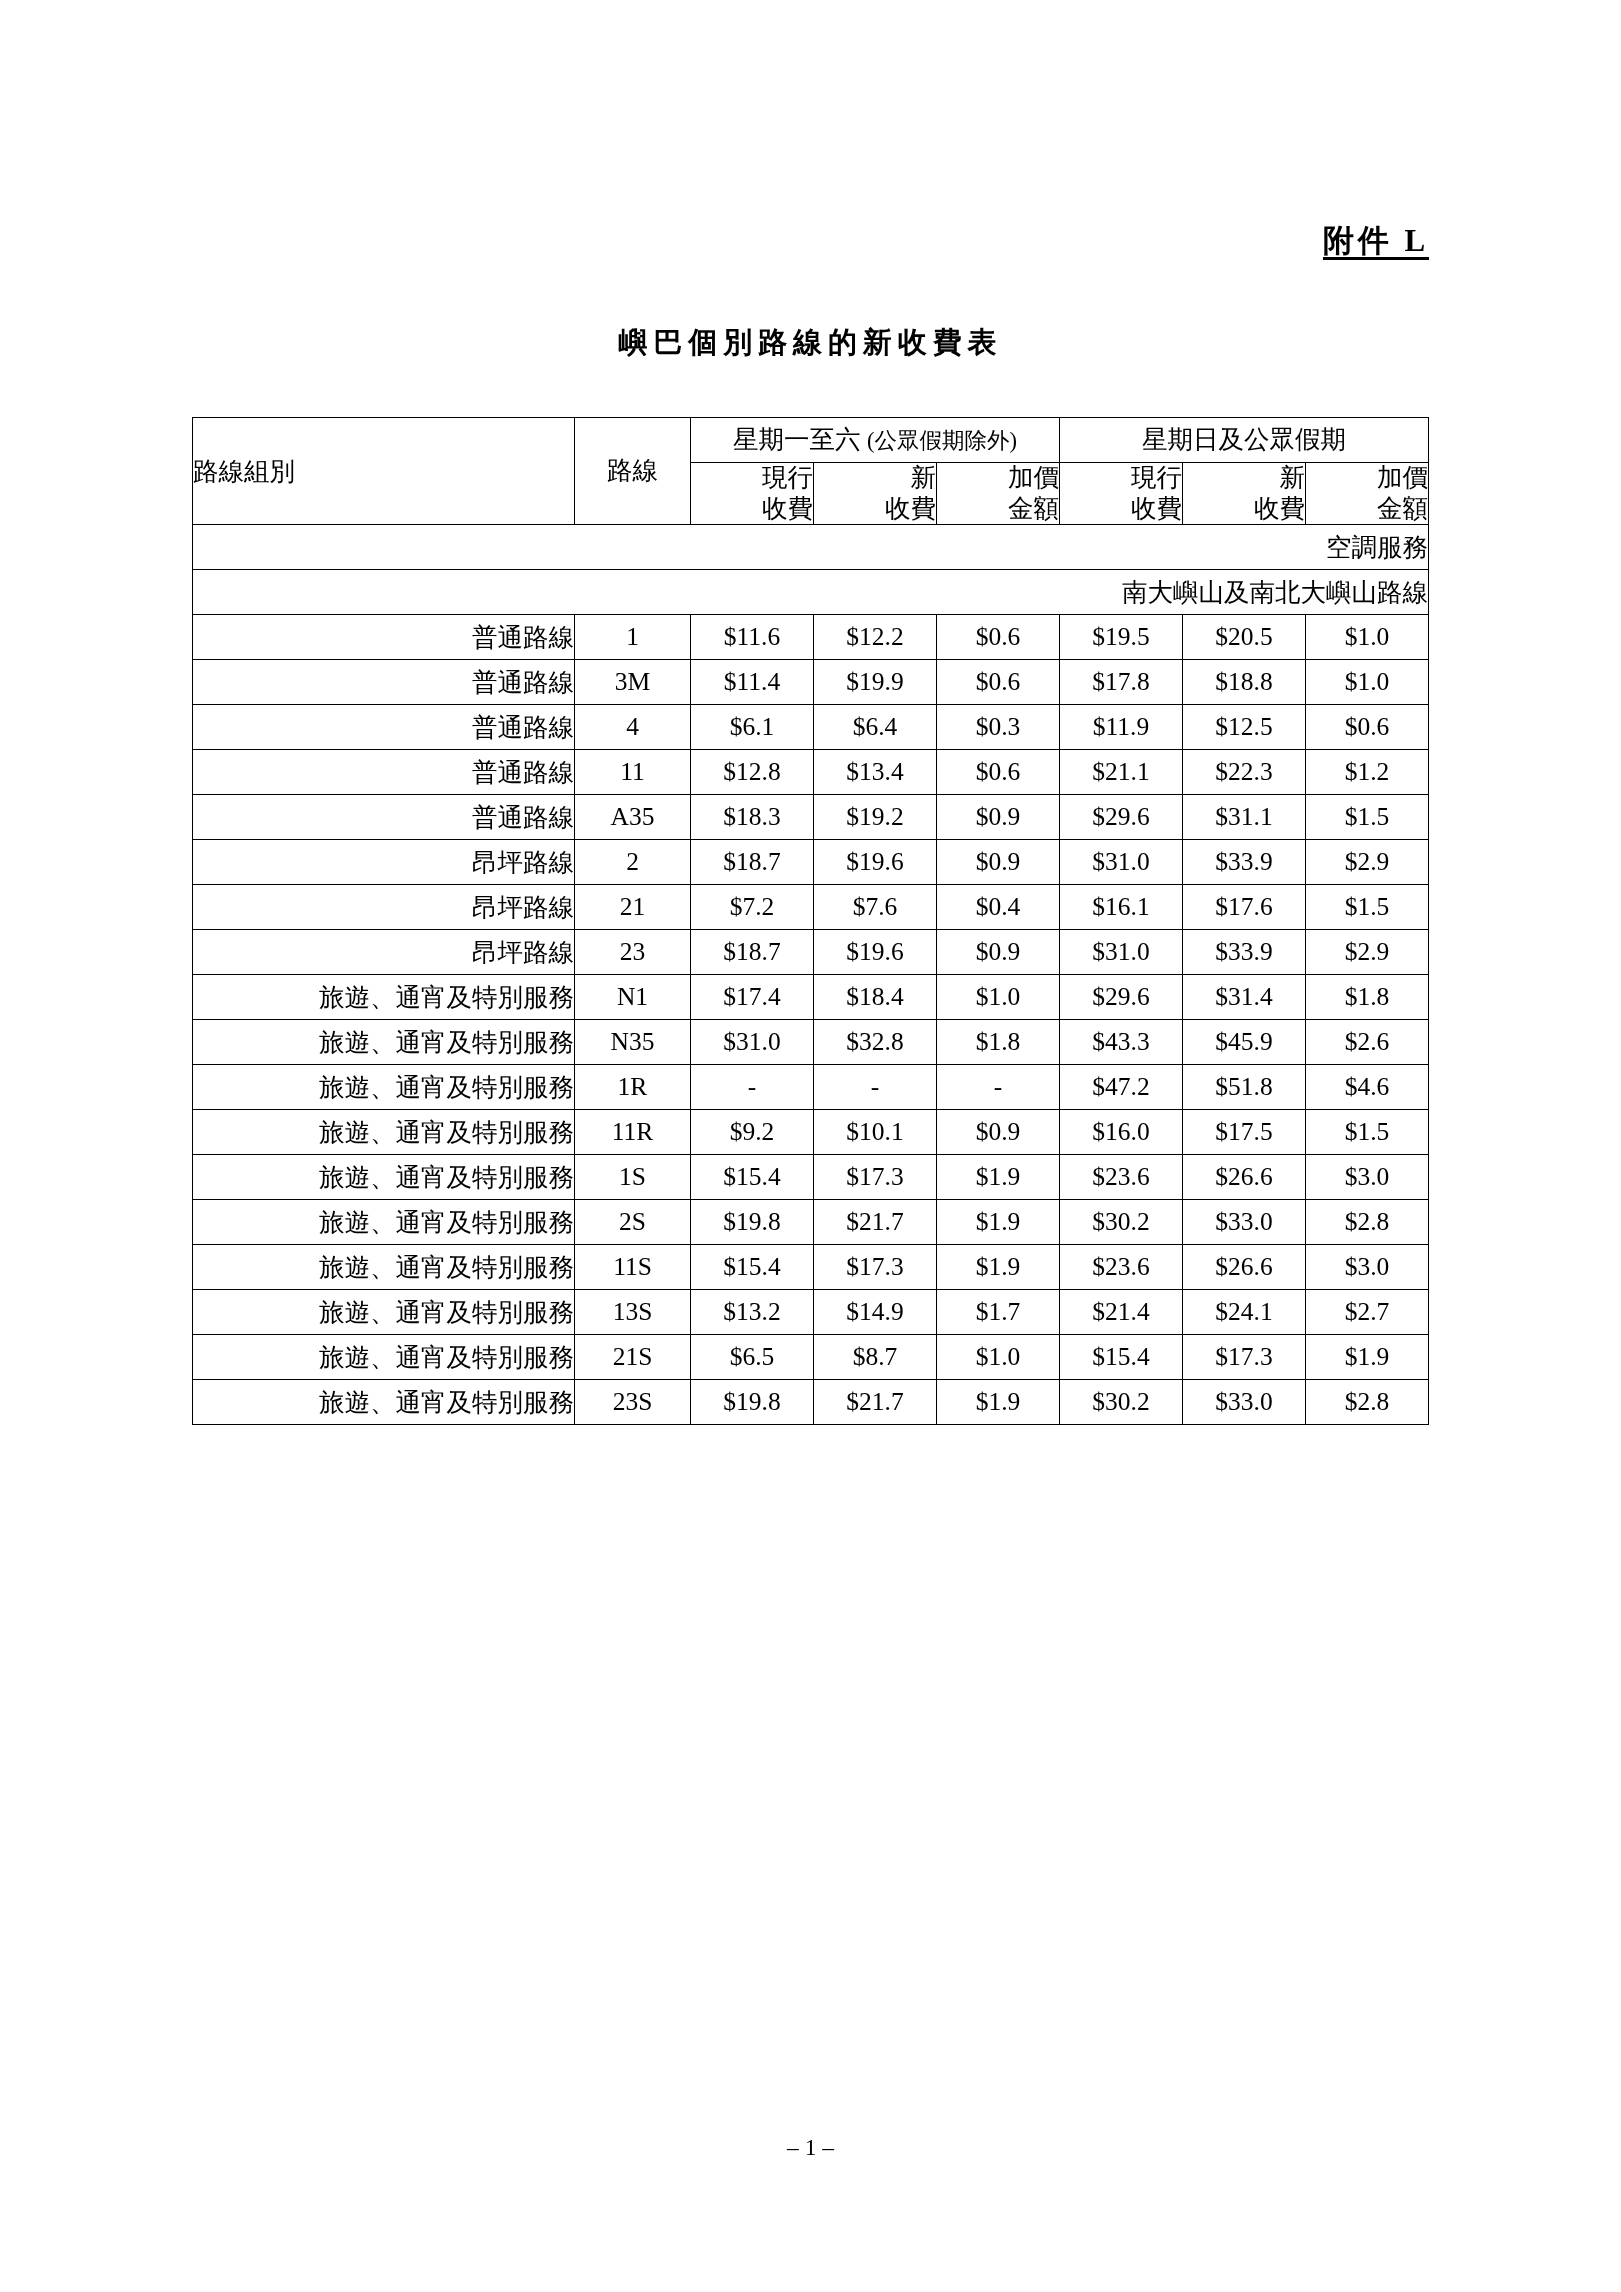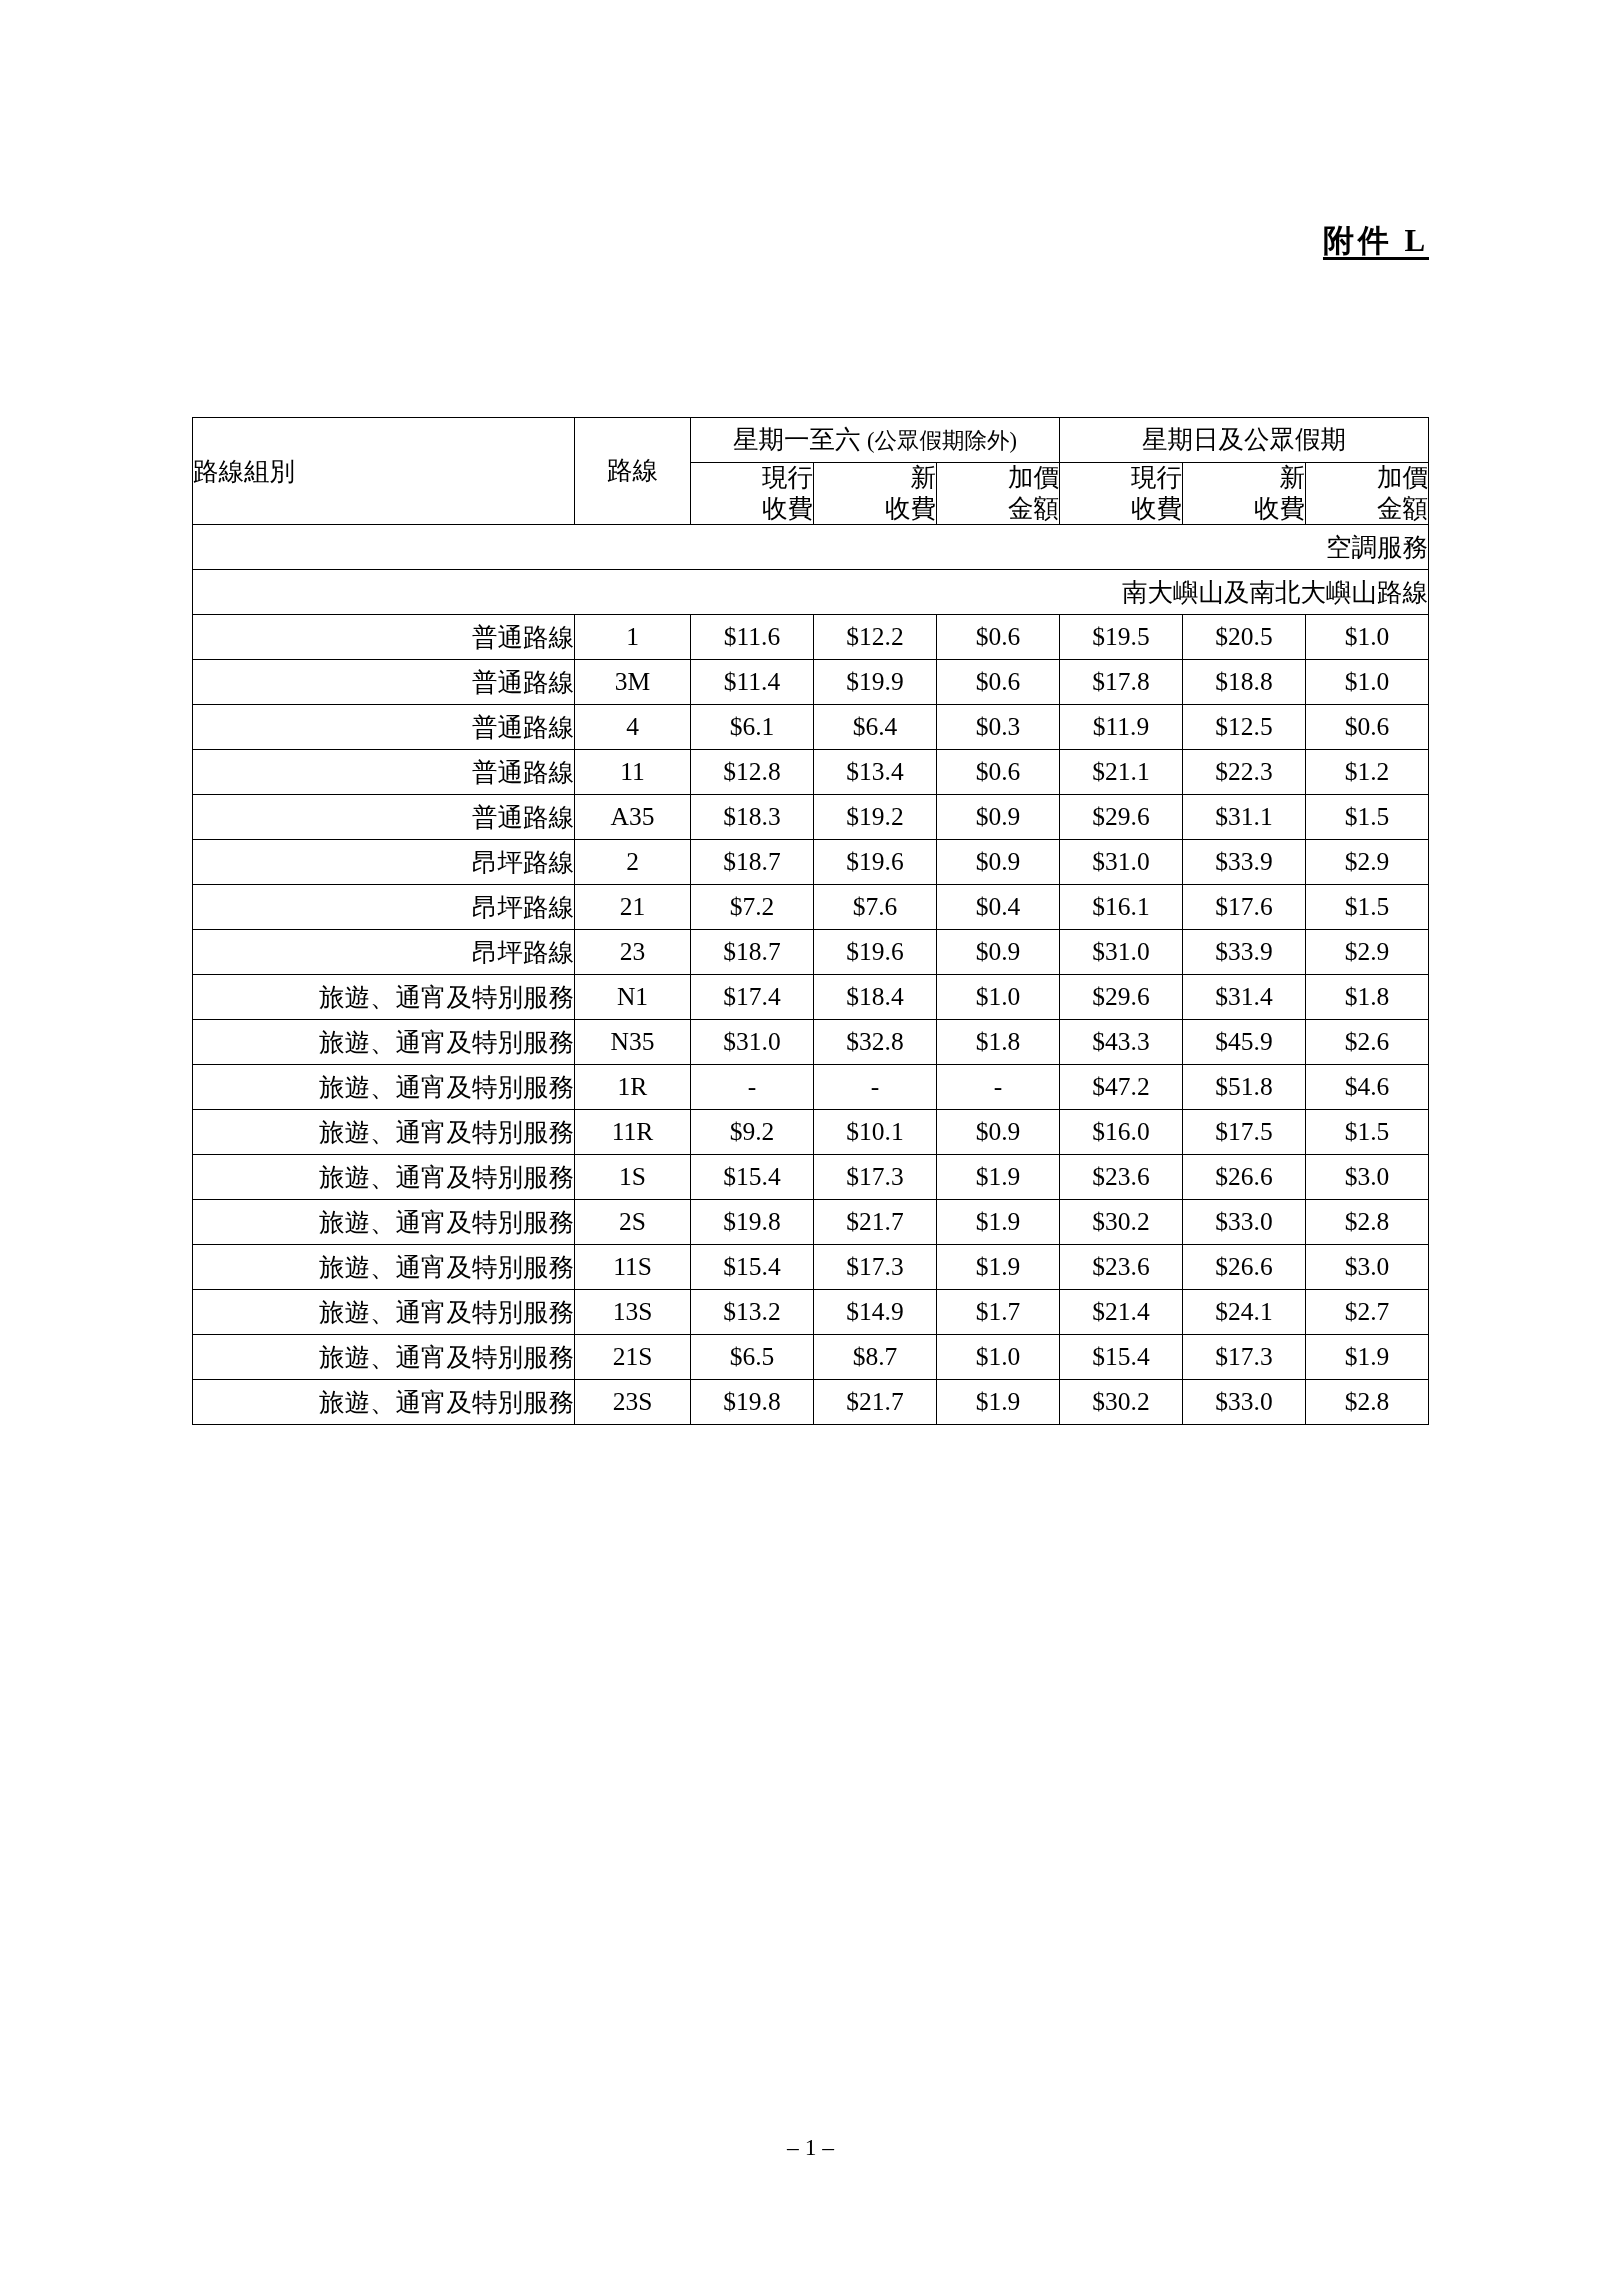--- a/index.html
+++ b/index.html
@@ -112,20 +112,21 @@
     font-size: 23.5px;
   }
 </style>
 </head>
 <body>
 
 <div class="page">
 
   <div class="annex-label">附件 L</div>
 
+  <div class="doc-title">嶼巴個別路線的新收費表</div>
 
   <table class="fare-table">
     <colgroup>
       <col class="col-group">
       <col class="col-route">
       <col class="col-fare">
       <col class="col-fare">
       <col class="col-fare">
       <col class="col-fare">
       <col class="col-fare">

